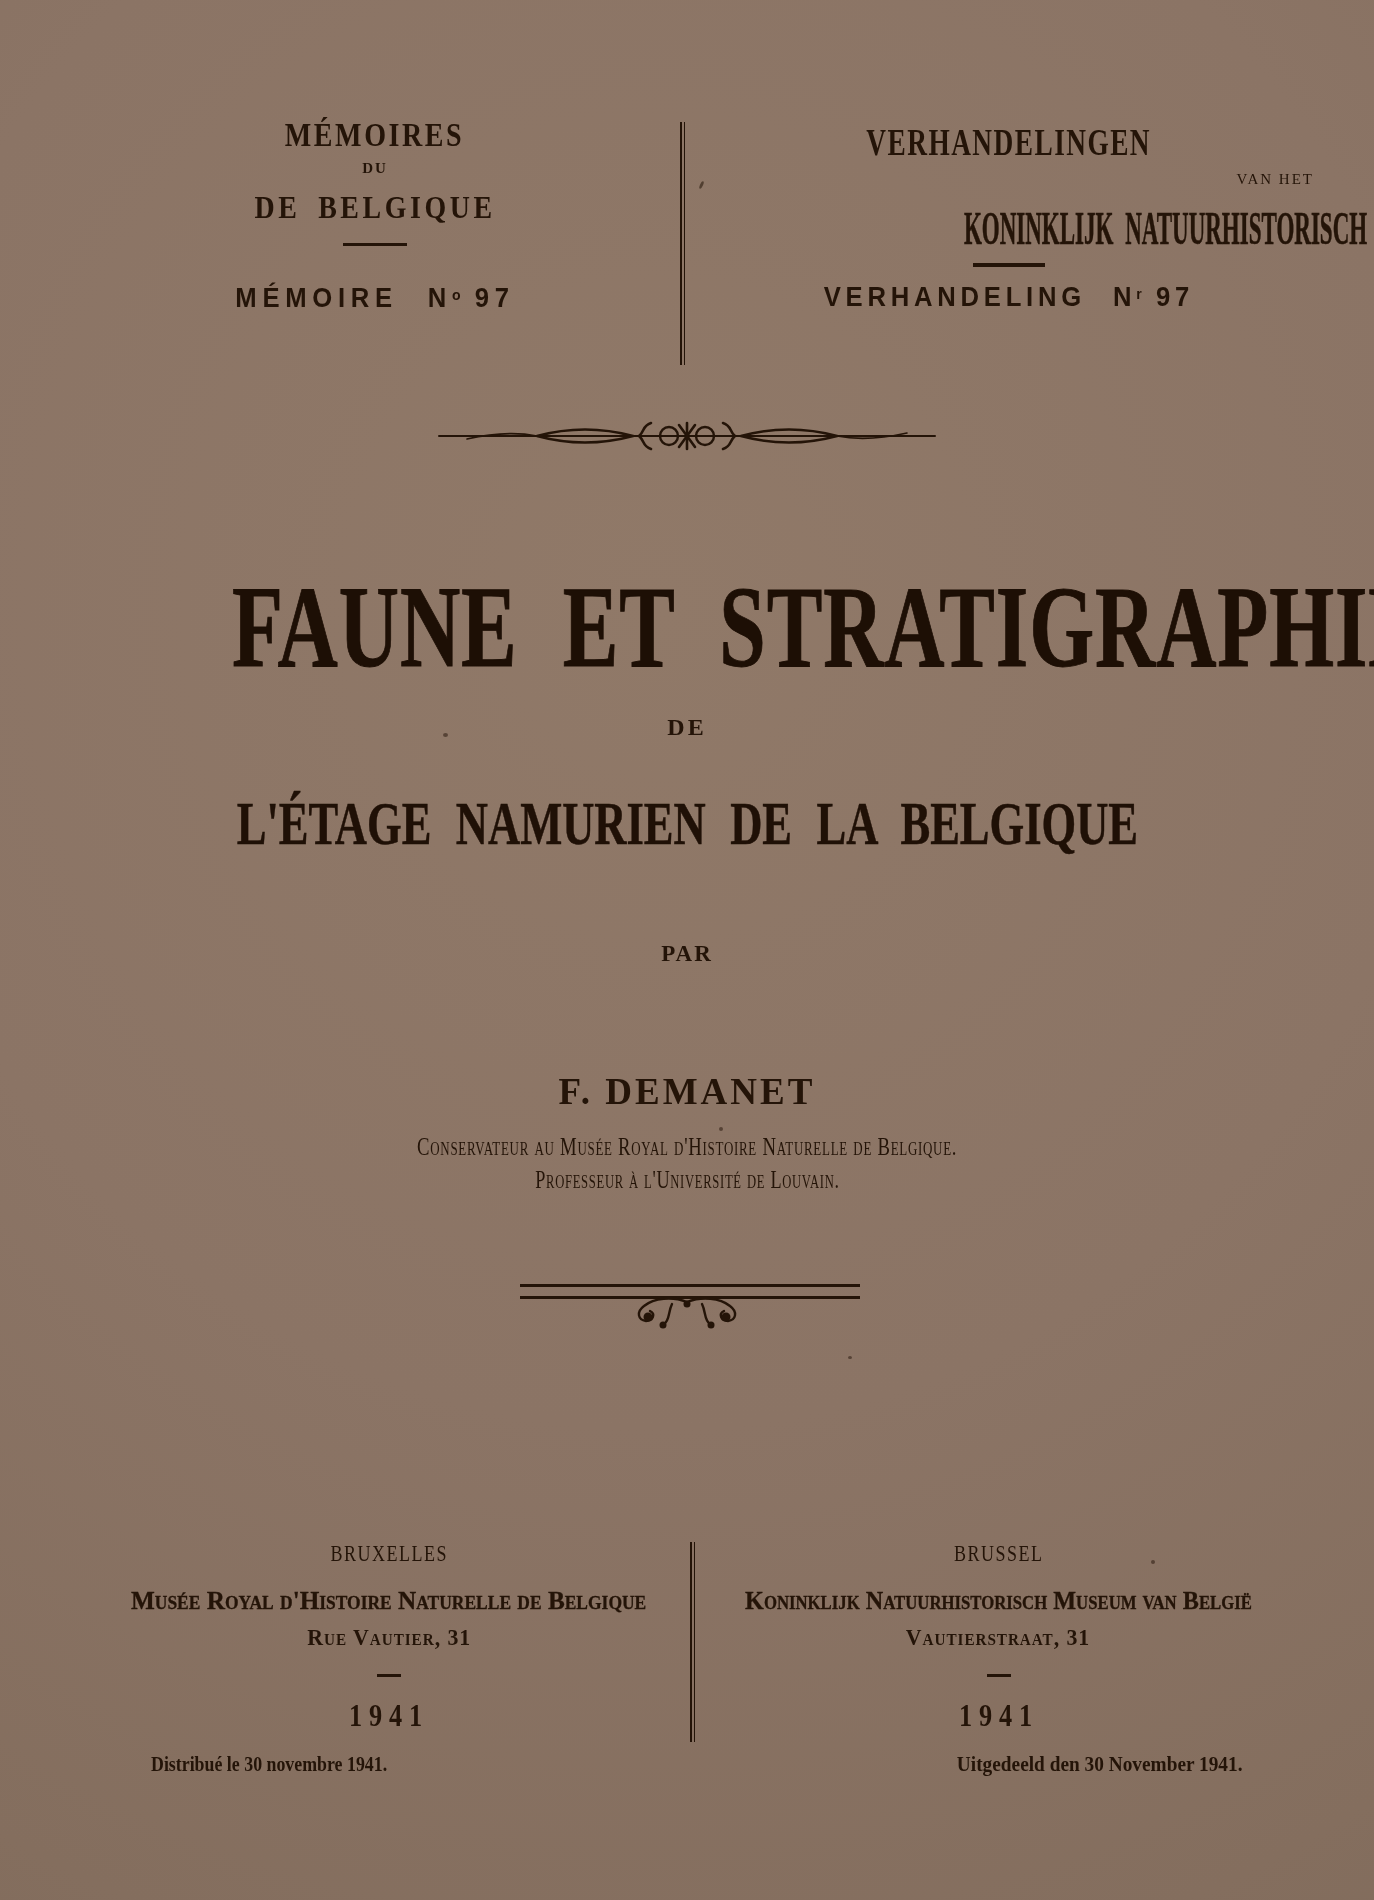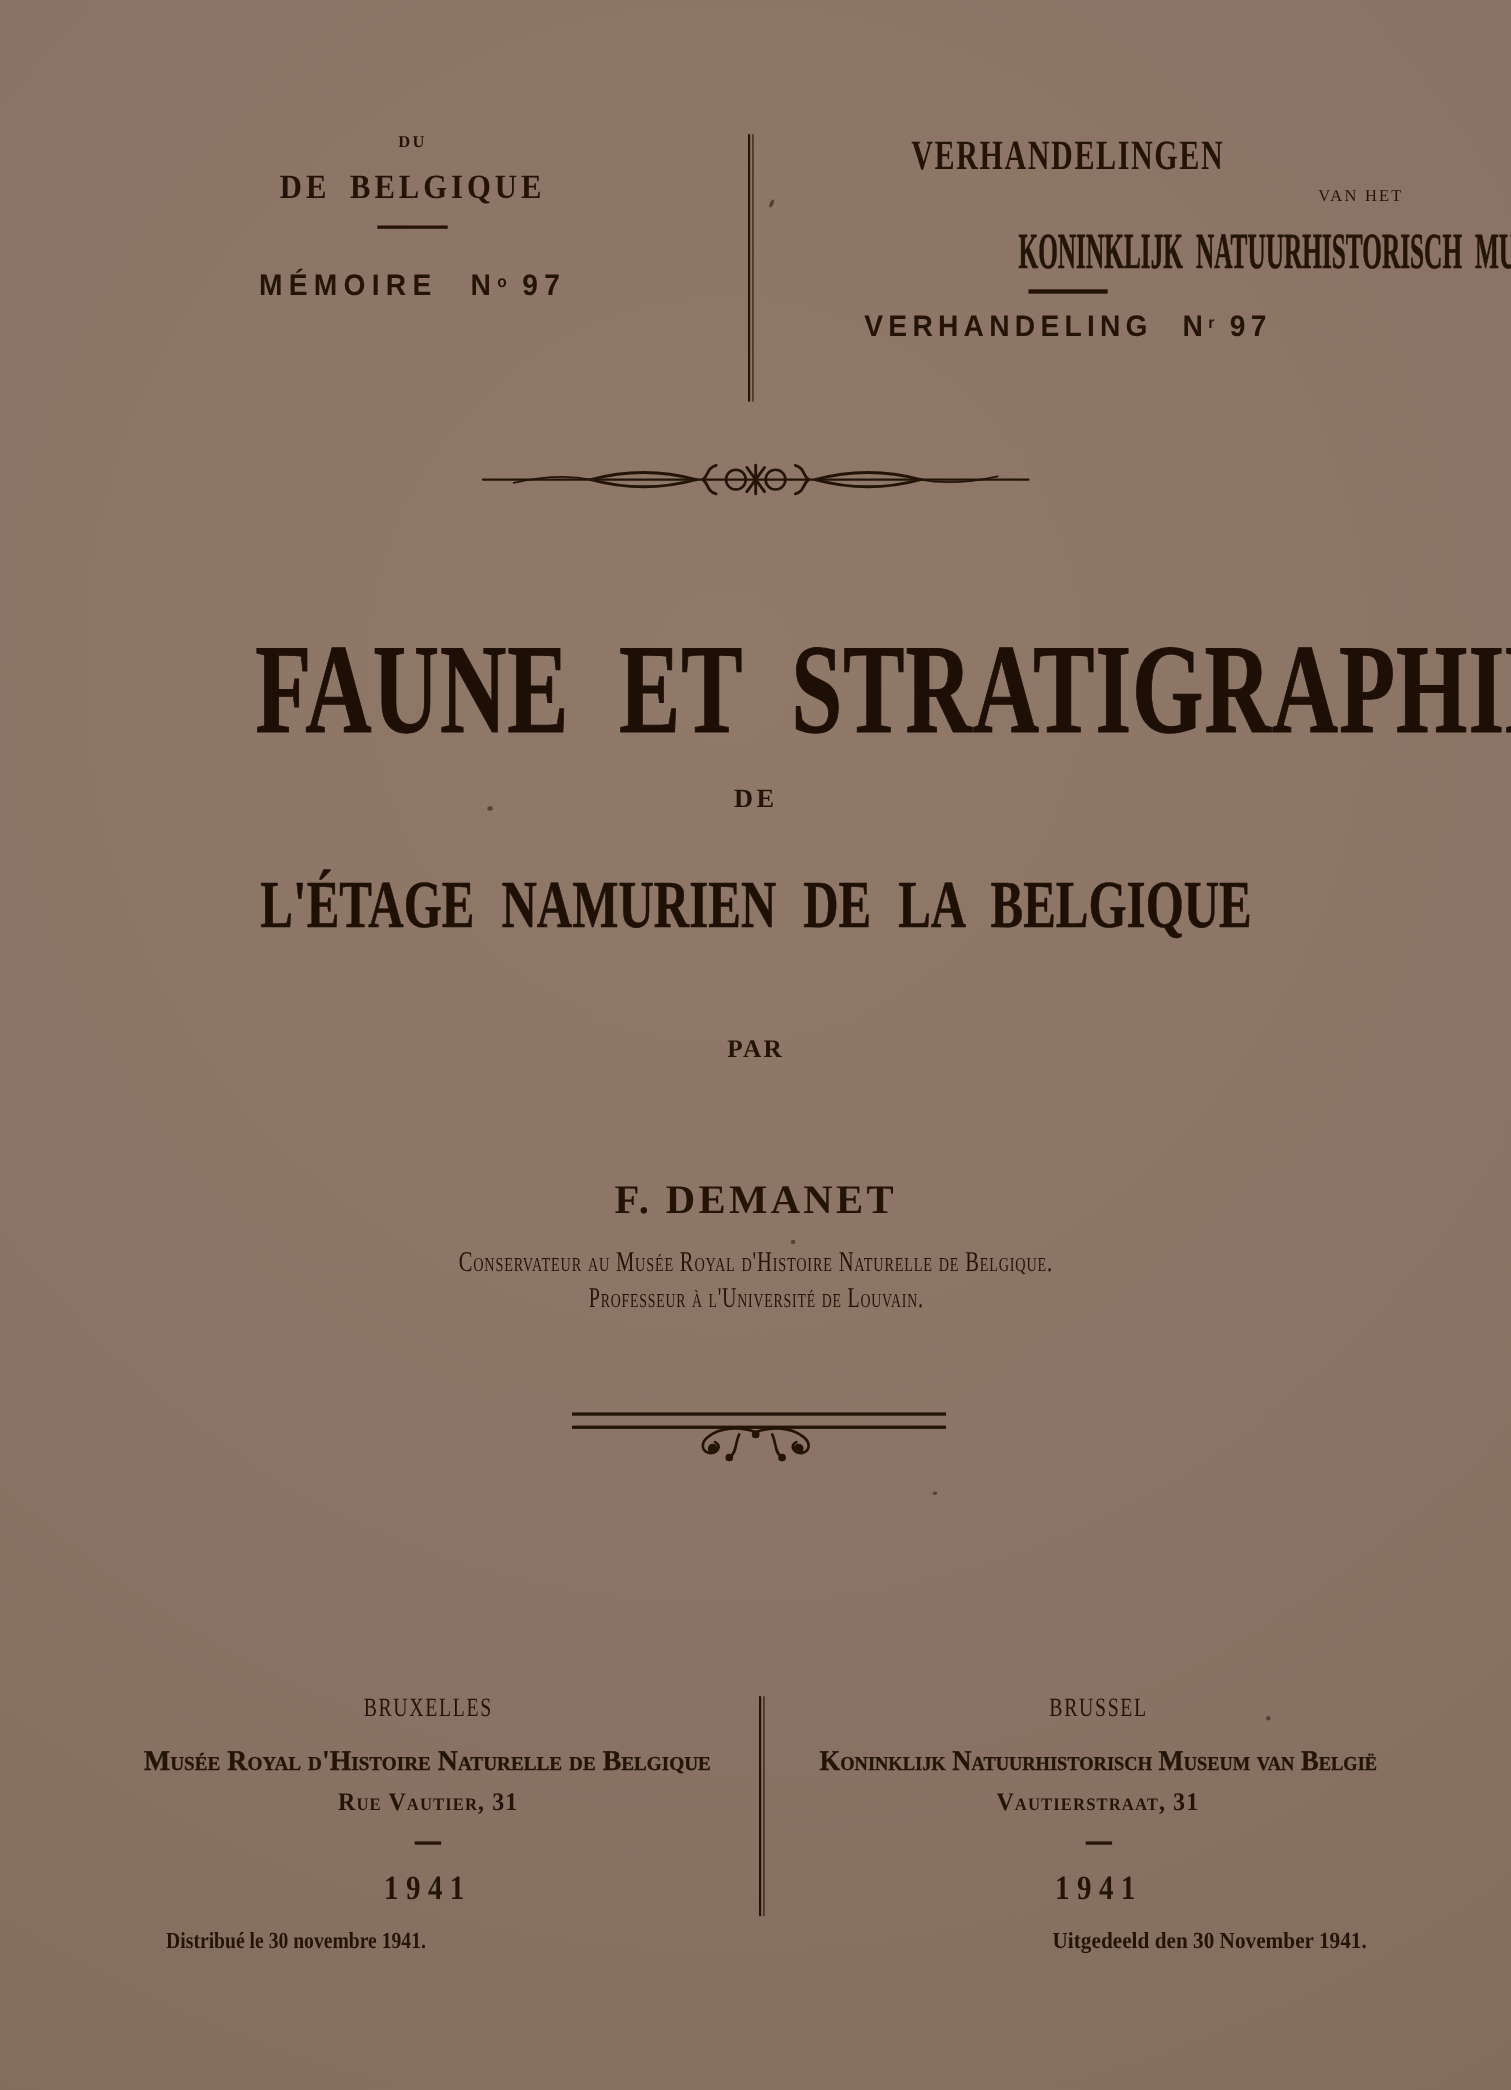--- a/index.html
+++ b/index.html
@@ -10,21 +10,21 @@
     font-family:"Liberation Serif","DejaVu Serif",serif;
   }
   .abs{position:absolute;}
   .col{text-align:center;}
   .cx{display:inline-block;white-space:nowrap;transform:scaleX(var(--sx,1));transform-origin:50% 50%;}
   .ox-l{transform-origin:0 50%;}
   .ox-r{transform-origin:100% 50%;}
 
   
   .mast-left{left:68px;top:112px;width:614px;}
-  .mast-right{left:666px;top:112px;width:610px;}
+  .mast-right{left:704px;top:112px;width:610px;}
   .m-series{font-size:33px;line-height:30px;margin-top:8px;letter-spacing:3px;font-weight:bold;}
   .m-series-r{font-size:38px;line-height:36px;margin-top:12px;letter-spacing:2px;font-weight:bold;}
   .m-du{font-size:15px;line-height:15px;margin-top:11px;letter-spacing:2px;font-weight:bold;}
   .m-du-r{font-size:15px;line-height:15px;margin-top:12px;letter-spacing:2px;font-weight:normal;text-align:right;}
   .m-inst{font-size:42px;line-height:40px;margin-top:13px;font-weight:bold;word-spacing:14px;-webkit-text-stroke:0.6px #241408;}
   .m-inst-r{font-size:46px;line-height:44px;margin-top:20px;font-weight:bold;word-spacing:12px;-webkit-text-stroke:0.6px #241408;}
   .m-country{font-size:31px;line-height:29px;margin-top:17px;letter-spacing:4px;word-spacing:8px;font-weight:bold;}
   .m-country-r{font-size:31px;line-height:29px;margin-top:22px;letter-spacing:4px;word-spacing:8px;font-weight:bold;}
   .m-rule{width:64px;height:3px;background:currentColor;margin:21px auto 0;}
   .m-rule-r{width:72px;height:4px;background:currentColor;margin:12px auto 0;}
@@ -67,20 +67,23 @@
 
   
   .speck{position:absolute;background:#2a1a0e;border-radius:50%;opacity:0.55;}
 </style>
 </head>
 <body>
 
 <div class="page">
 
   <header class="abs col mast-left">
+    <div class="m-series">
+      <span class="cx" style="--sx:.85">MÉMOIRES</span>
+    </div>
     <div class="m-du">DU</div>
     <div class="m-country">
       <span class="cx" style="--sx:.9">DE BELGIQUE</span>
     </div>
     <div class="m-rule"></div>
     <div class="m-issue">
       <span class="cx" style="--sx:.95"><span>MÉMOIRE N</span><span class="sup">o</span><span class="issue-num">97</span></span>
     </div>
   </header>
 

